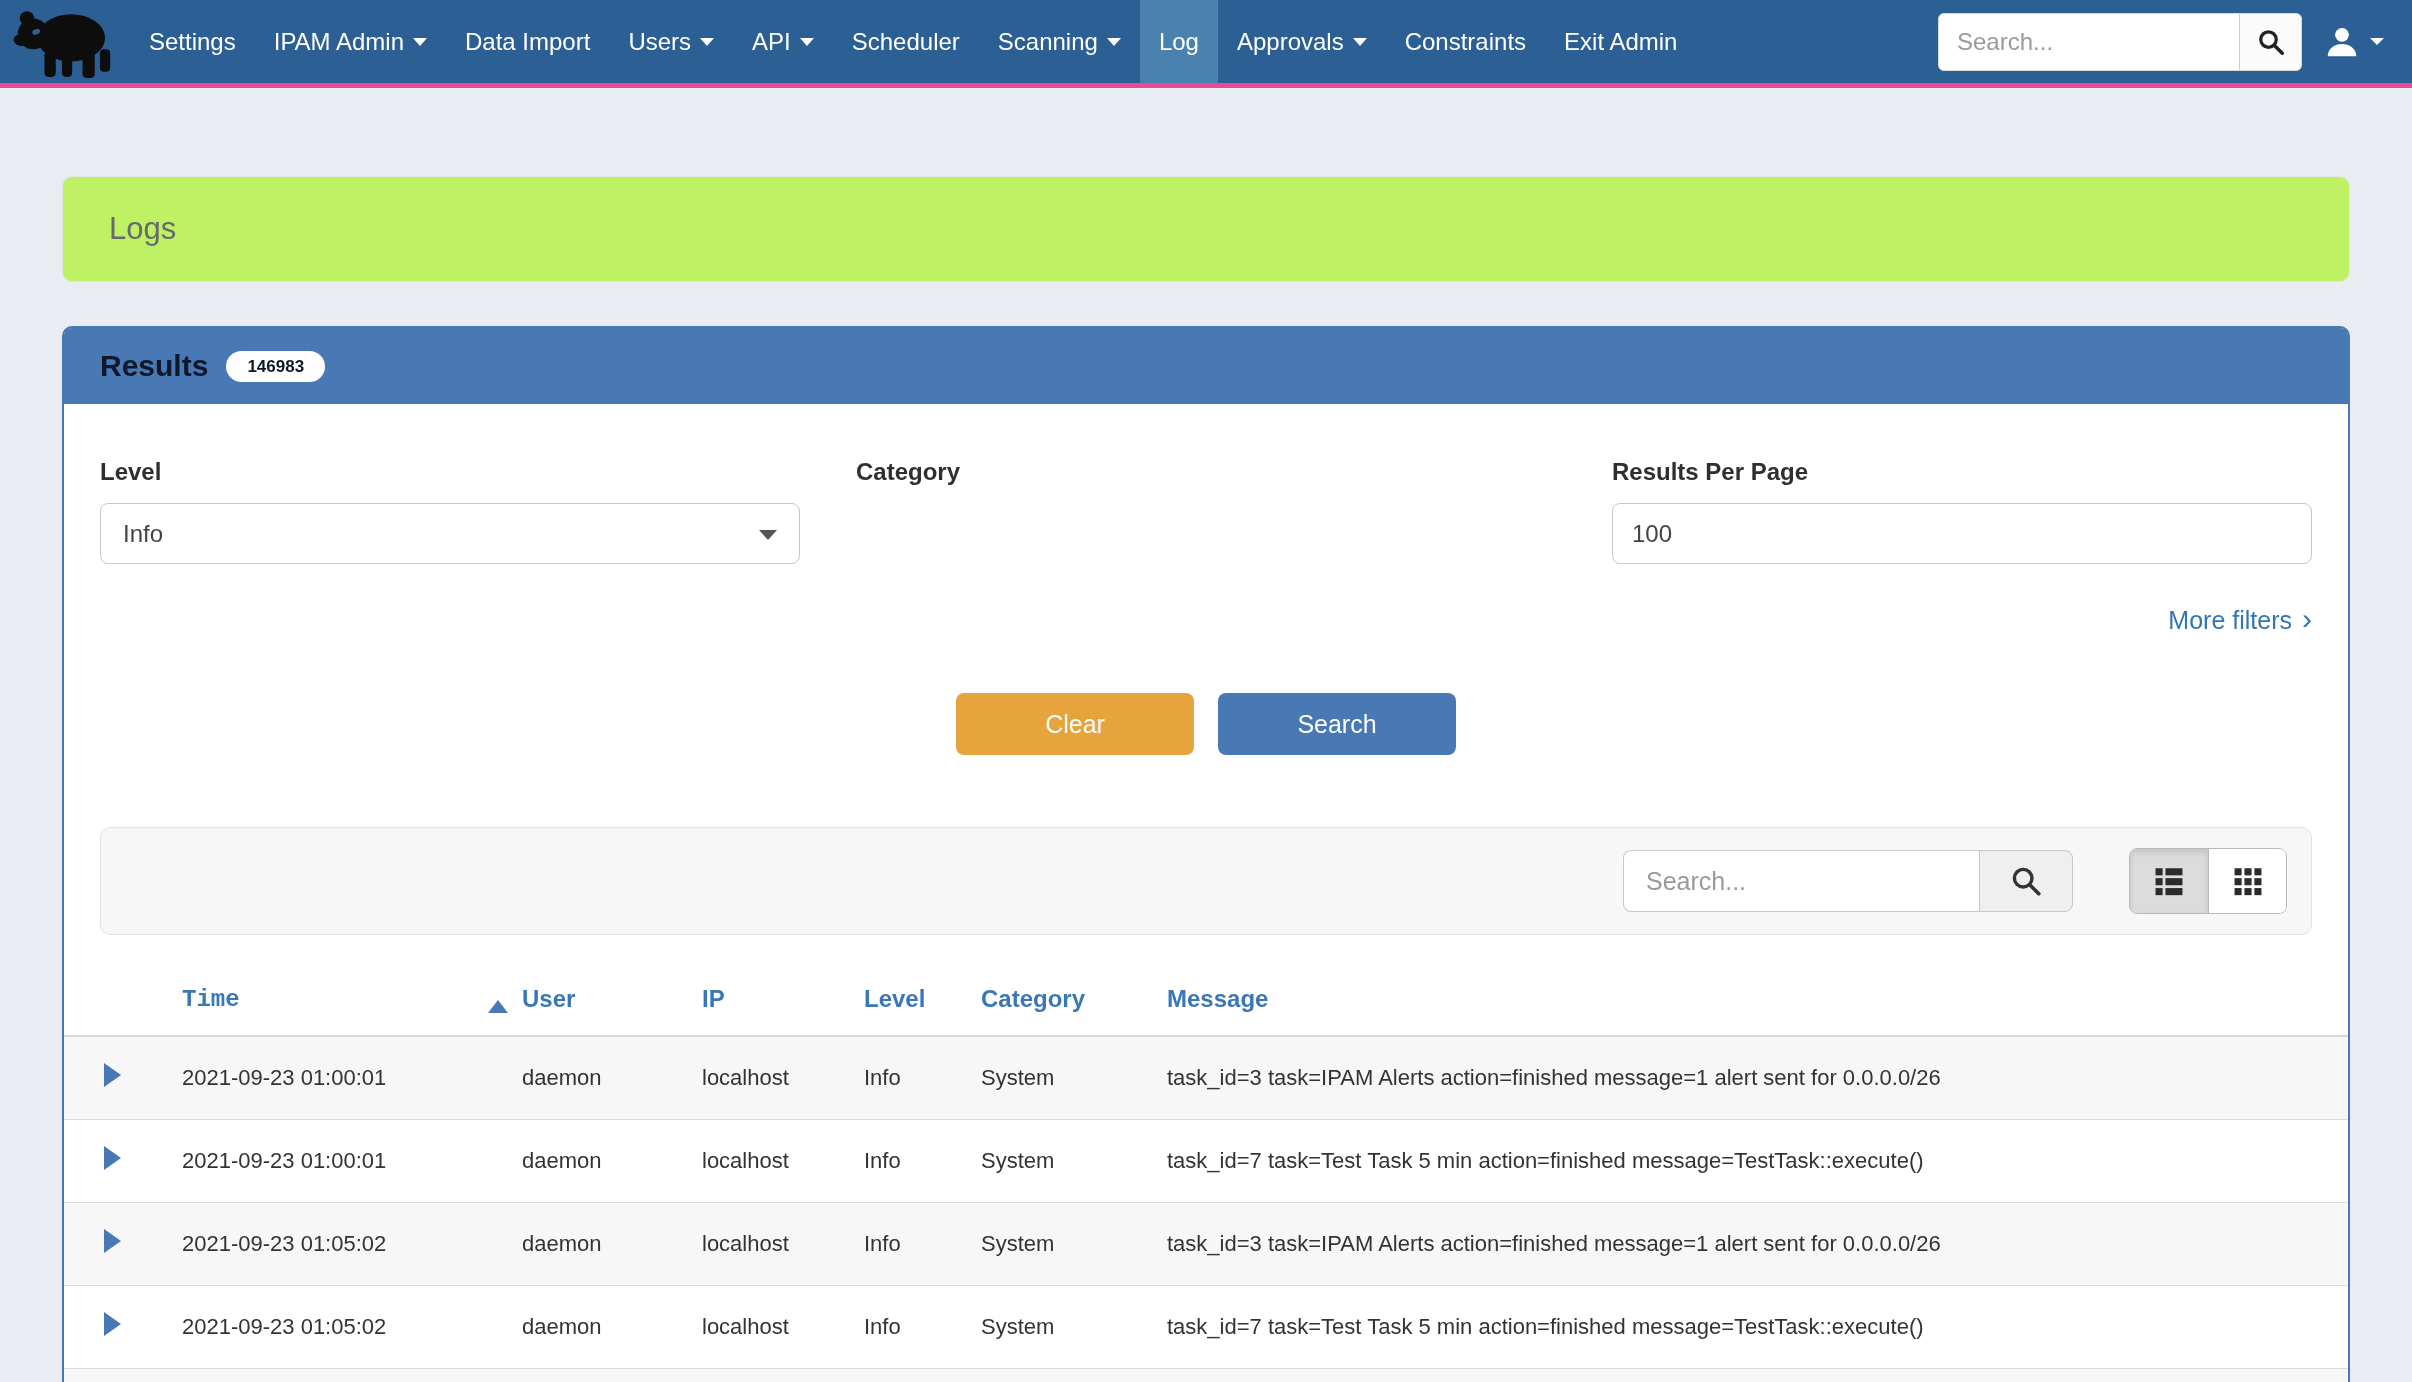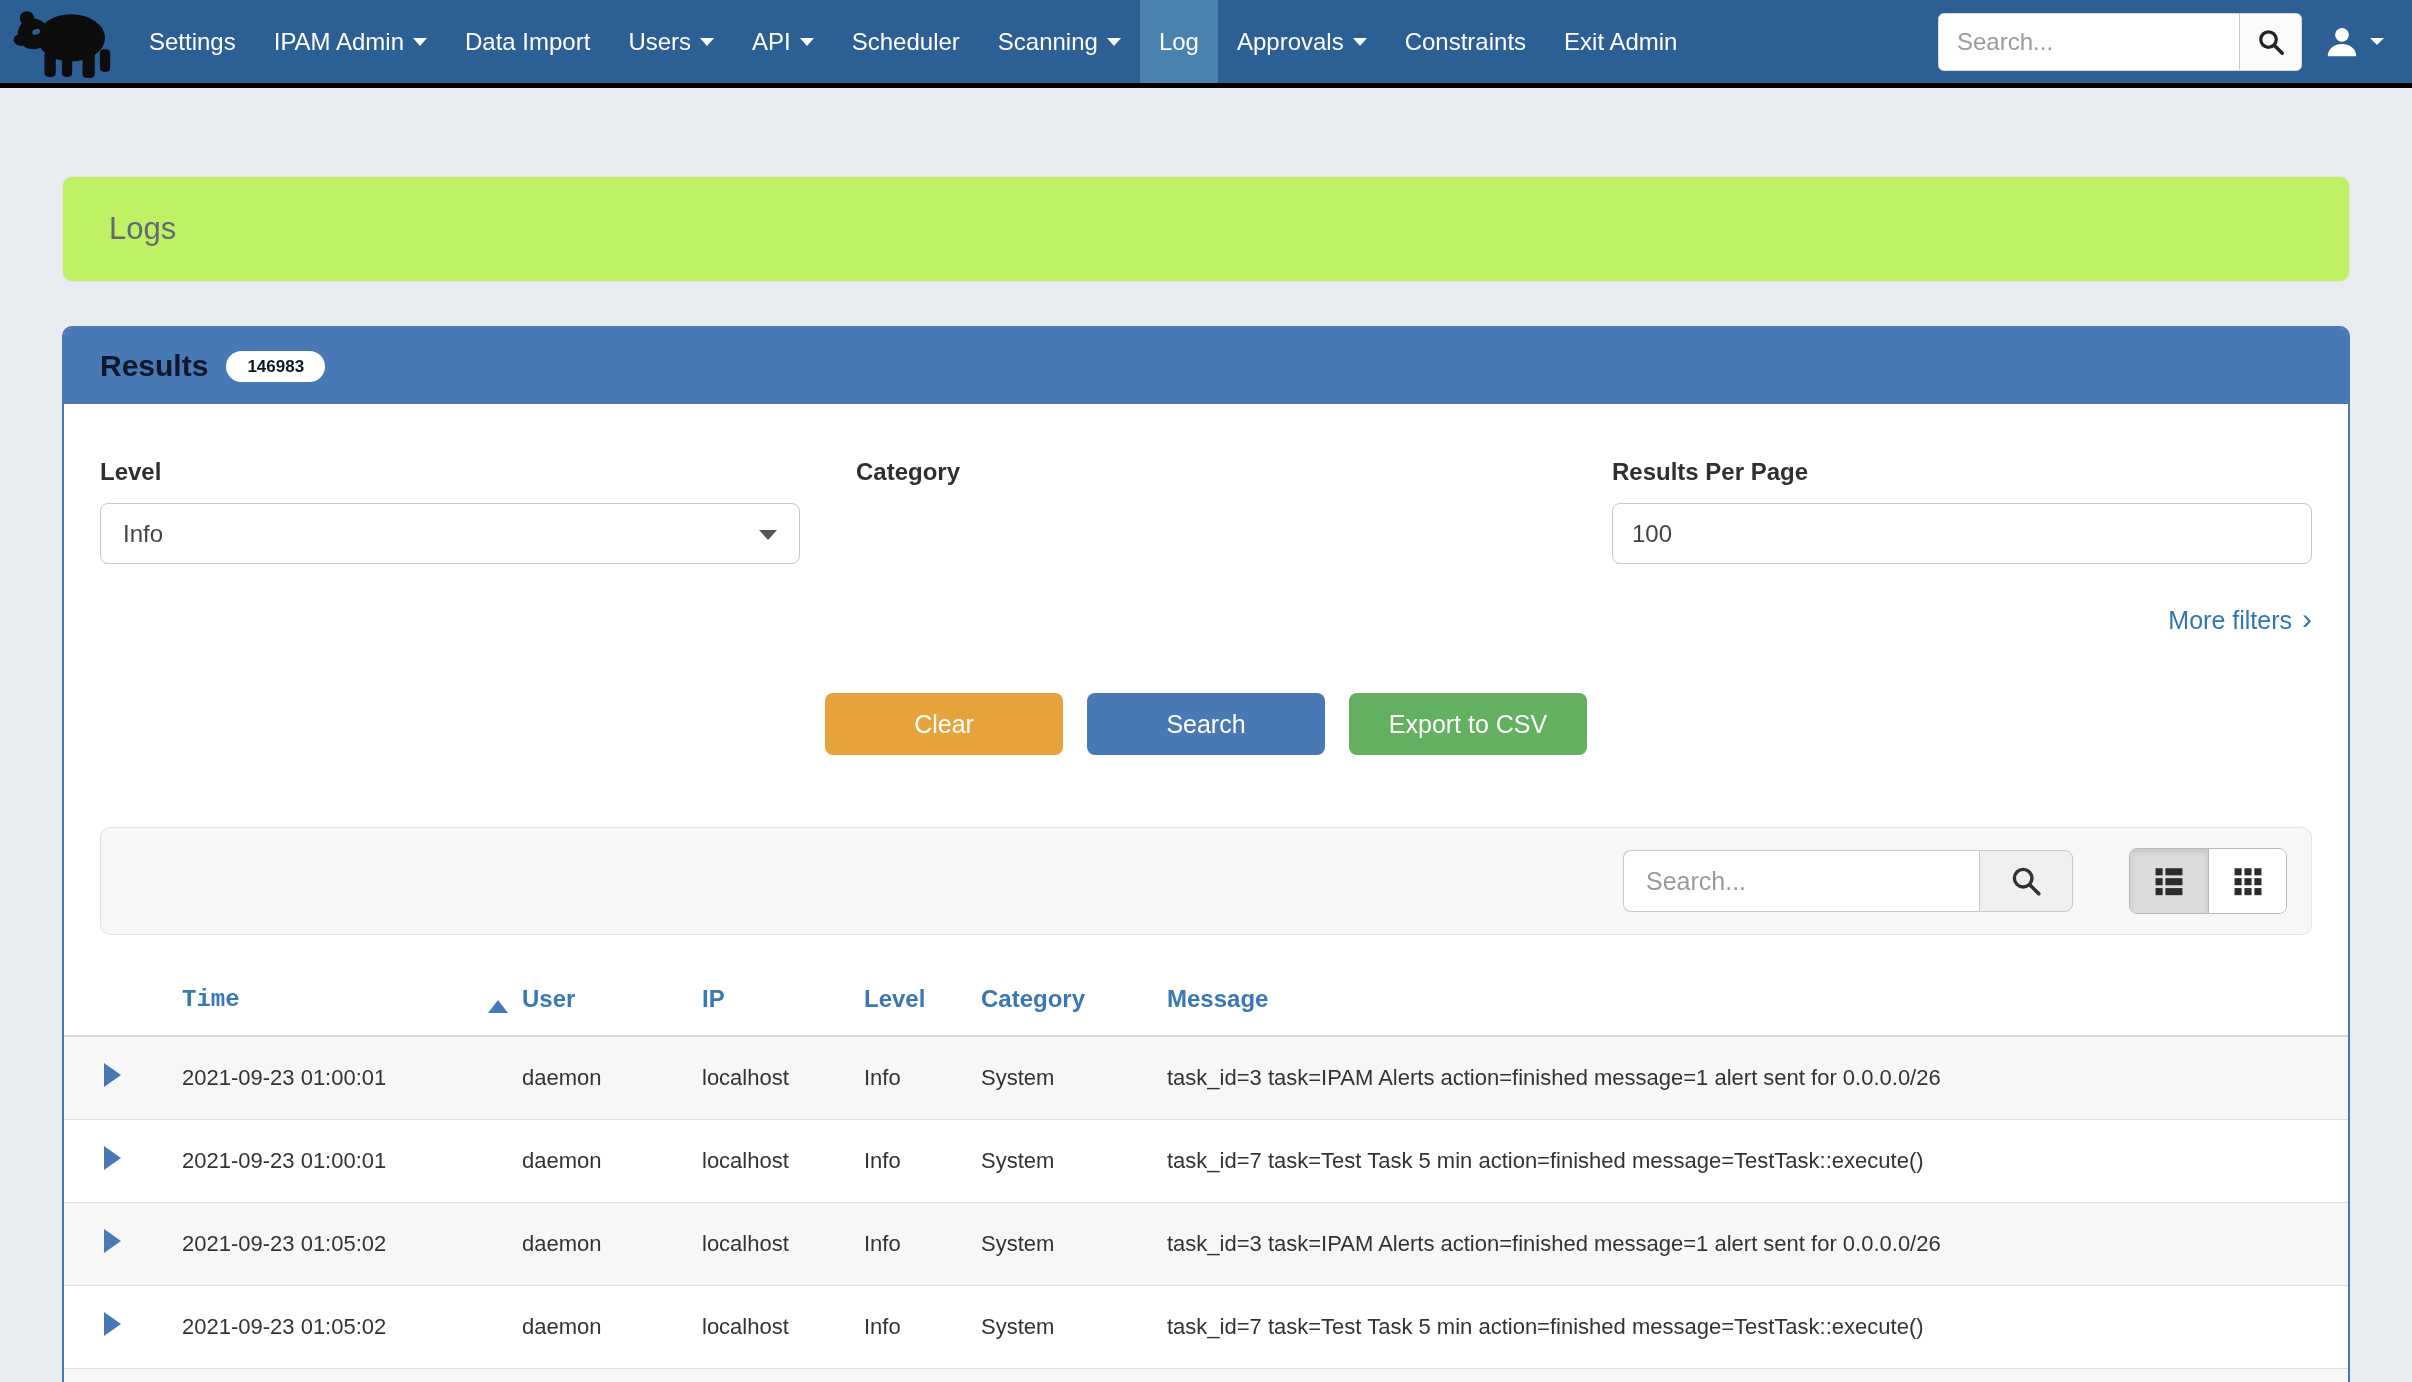--- a/index.html
+++ b/index.html
@@ -7,21 +7,21 @@
   body {
     font-family:"Liberation Sans", sans-serif;
     background:#e9edf1;
     color:#333;
   }
 
   
   .navbar {
     height:88px;
     background:#2c5f93;
-    border-bottom:5px solid #000000;
+    border-bottom:5px solid #ec4899;
     display:flex;
     align-items:stretch;
     padding-right:28px;
   }
   .nav-logo {
     width:130px;
     display:flex; align-items:center; justify-content:center;
   }
   .nav-logo svg { width:104px; height:76px; }
   .nav-items { display:flex; align-items:stretch; }
@@ -409,21 +409,20 @@
       <div class="more-filters-row">
         <span class="more-filters">
           <span>More filters</span>
           <span class="chev">›</span>
         </span>
       </div>
 
       <div class="actions">
         <button class="btn btn-warning">Clear</button>
         <button class="btn btn-primary">Search</button>
-        <button class="btn btn-success">Export to CSV</button>
       </div>
 
       <div class="table-toolbar">
         <div class="tbl-search">
           <input type="text" placeholder="Search..." style="">
           <button class="tbl-search-btn">
             <svg width="34" height="34" viewBox="0 0 24 24">
               <circle cx="10" cy="10" r="6.2" fill="none" stroke="#333" stroke-width="2.4"></circle>
               <line x1="14.8" y1="14.8" x2="21" y2="21" stroke="#333" stroke-width="2.6" stroke-linecap="round"></line>
             </svg>

